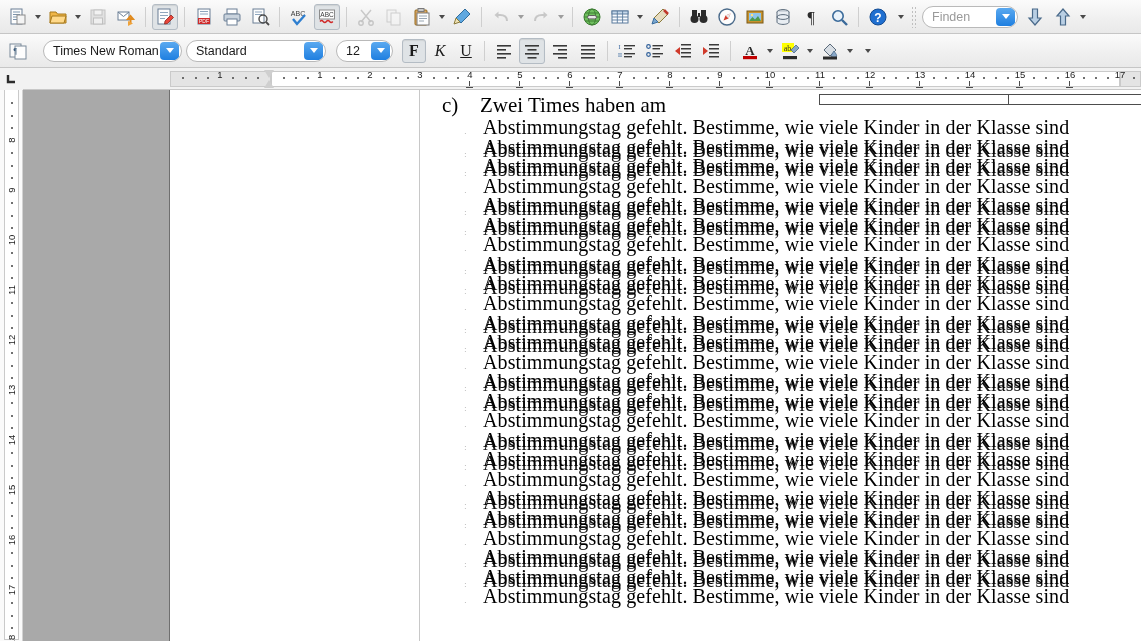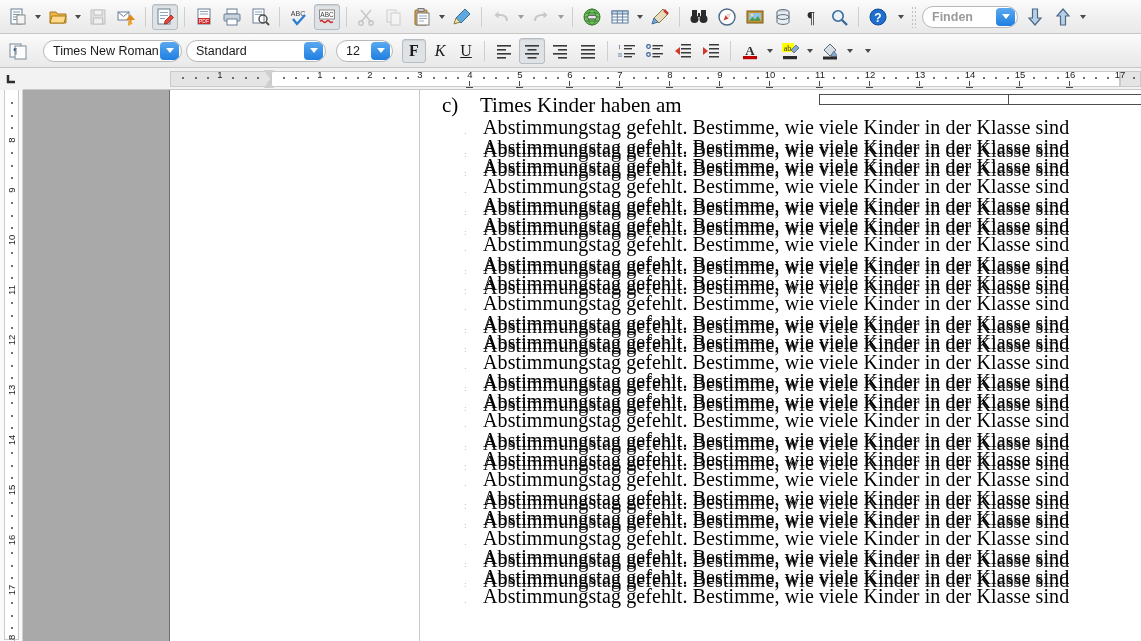--- a/index.html
+++ b/index.html
@@ -60,21 +60,21 @@
   .combo {
     height: 22px; background: #fff;
     border: 1px solid #b9b9b9; border-radius: 11px;
     display: flex; align-items: center; flex: 0 0 auto;
     padding-left: 9px; overflow: hidden;
   }
   .combo .txt {
     font-size: 12.5px; color: #1a1a1a; white-space: nowrap;
     flex: 1 1 auto; overflow: hidden;
   }
-  .combo .txt.ph { color: #9a9a9a; font-weight: bold; }
+  .combo .txt.ph { color: #9a9a9a; }
   .combo .arrow {
     width: 19px; height: 18px; margin-right: 2px; flex: 0 0 auto;
     background: linear-gradient(to bottom, #5aa9f0, #1f7fe0);
     border-radius: 4px;
     display: flex; align-items: center; justify-content: center;
   }
   .combo .arrow::after {
     content: ""; border-left: 4px solid transparent;
     border-right: 4px solid transparent; border-top: 5px solid #fff;
   }
@@ -796,21 +796,21 @@
 
       <div id="doc-table">
         <div class="cell" style="width:189px"></div>
         <div class="cell" style="width:137px"></div>
 
       </div>
 
       <div id="text-layer">
           <div class="heading-line" style="top: 2px;">
             <span class="marker">c)</span>
-            <span class="htext">Times Kinder haben am</span>
+            <span class="htext">Zwei Times haben am</span>
           </div>
           <div class="doc-line" style="top: 27px;">
             <span class="dot">·</span>
             <span class="body">Abstimmungstag gefehlt. Bestimme, wie viele Kinder in der Klasse sind</span>
           </div>
           <div class="doc-line" style="top: 46.55px;">
             <span class="dot">·</span>
             <span class="body">Abstimmungstag gefehlt. Bestimme, wie viele Kinder in der Klasse sind</span>
           </div>
           <div class="doc-line ghost" style="top: 49.75px;">

